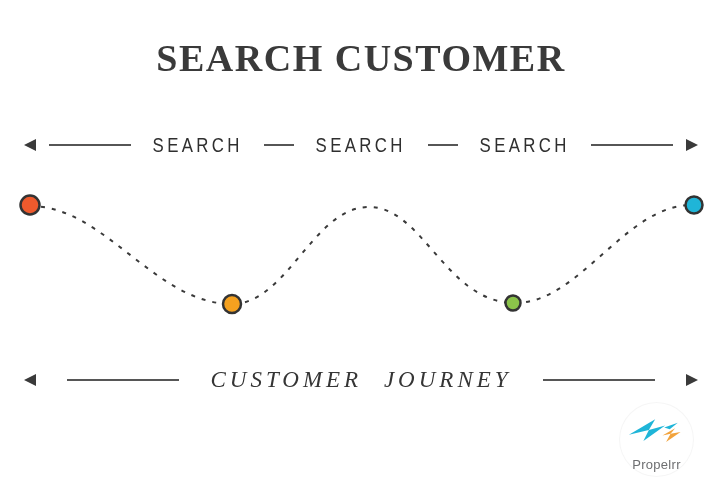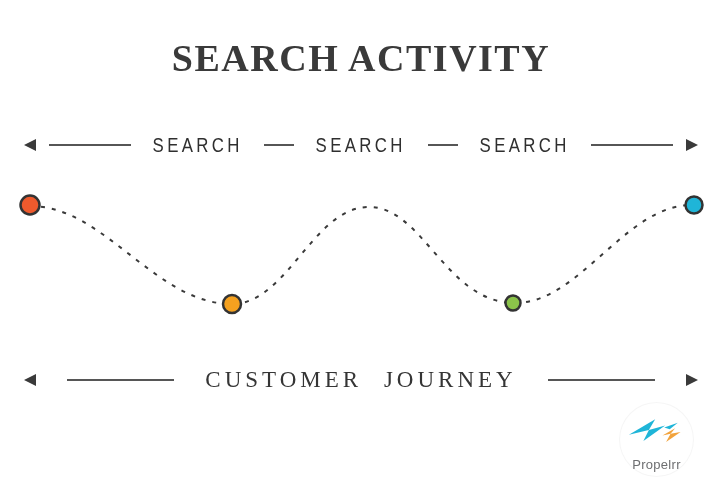--- a/index.html
+++ b/index.html
@@ -20,21 +20,21 @@
     font-family:"Liberation Serif","DejaVu Serif",serif;
     font-weight:700;font-size:38px;letter-spacing:1.5px;
     color:var(--ink);
   }
 
   .axis-row{
     position:absolute;left:24px;right:24px;height:24px;
     display:flex;align-items:center;gap:13px;
   }
   .axis-row.search{top:133px;}
-  .axis-row.journey{top:368px;gap:31px;}
+  .axis-row.journey{top:368px;gap:31px;font-style:italic;}
 
   .arrowhead{width:0;height:0;border-top:6px solid transparent;border-bottom:6px solid transparent;flex:0 0 auto;}
   .arrowhead.left{border-right:12px solid var(--ink);}
   .arrowhead.right{border-left:12px solid var(--ink);}
   .axis-line{flex:1 1 auto;height:1.6px;background:var(--line);}
   .dash-sep{flex:0 0 auto;width:30px;height:2px;background:var(--line);}
 
   .search-label{
     display:inline-block;flex:0 0 auto;
     font-size:20px;font-weight:400;letter-spacing:4px;
@@ -60,21 +60,21 @@
   .logo-text{
     margin-top:1px;
     font-size:13px;color:#6d6e70;letter-spacing:0.3px;
   }
 </style>
 </head>
 <body>
 
 <div class="stage">
 
-  <div class="title">SEARCH ACTIVITY</div>
+  <div class="title">SEARCH CUSTOMER</div>
 
   <div class="axis-row search">
     <div class="arrowhead left"></div>
     <div class="axis-line"></div>
     <span class="search-label">SEARCH</span>
     <div class="dash-sep"></div>
     <span class="search-label">SEARCH</span>
     <div class="dash-sep"></div>
     <span class="search-label">SEARCH</span>
     <div class="axis-line"></div>

